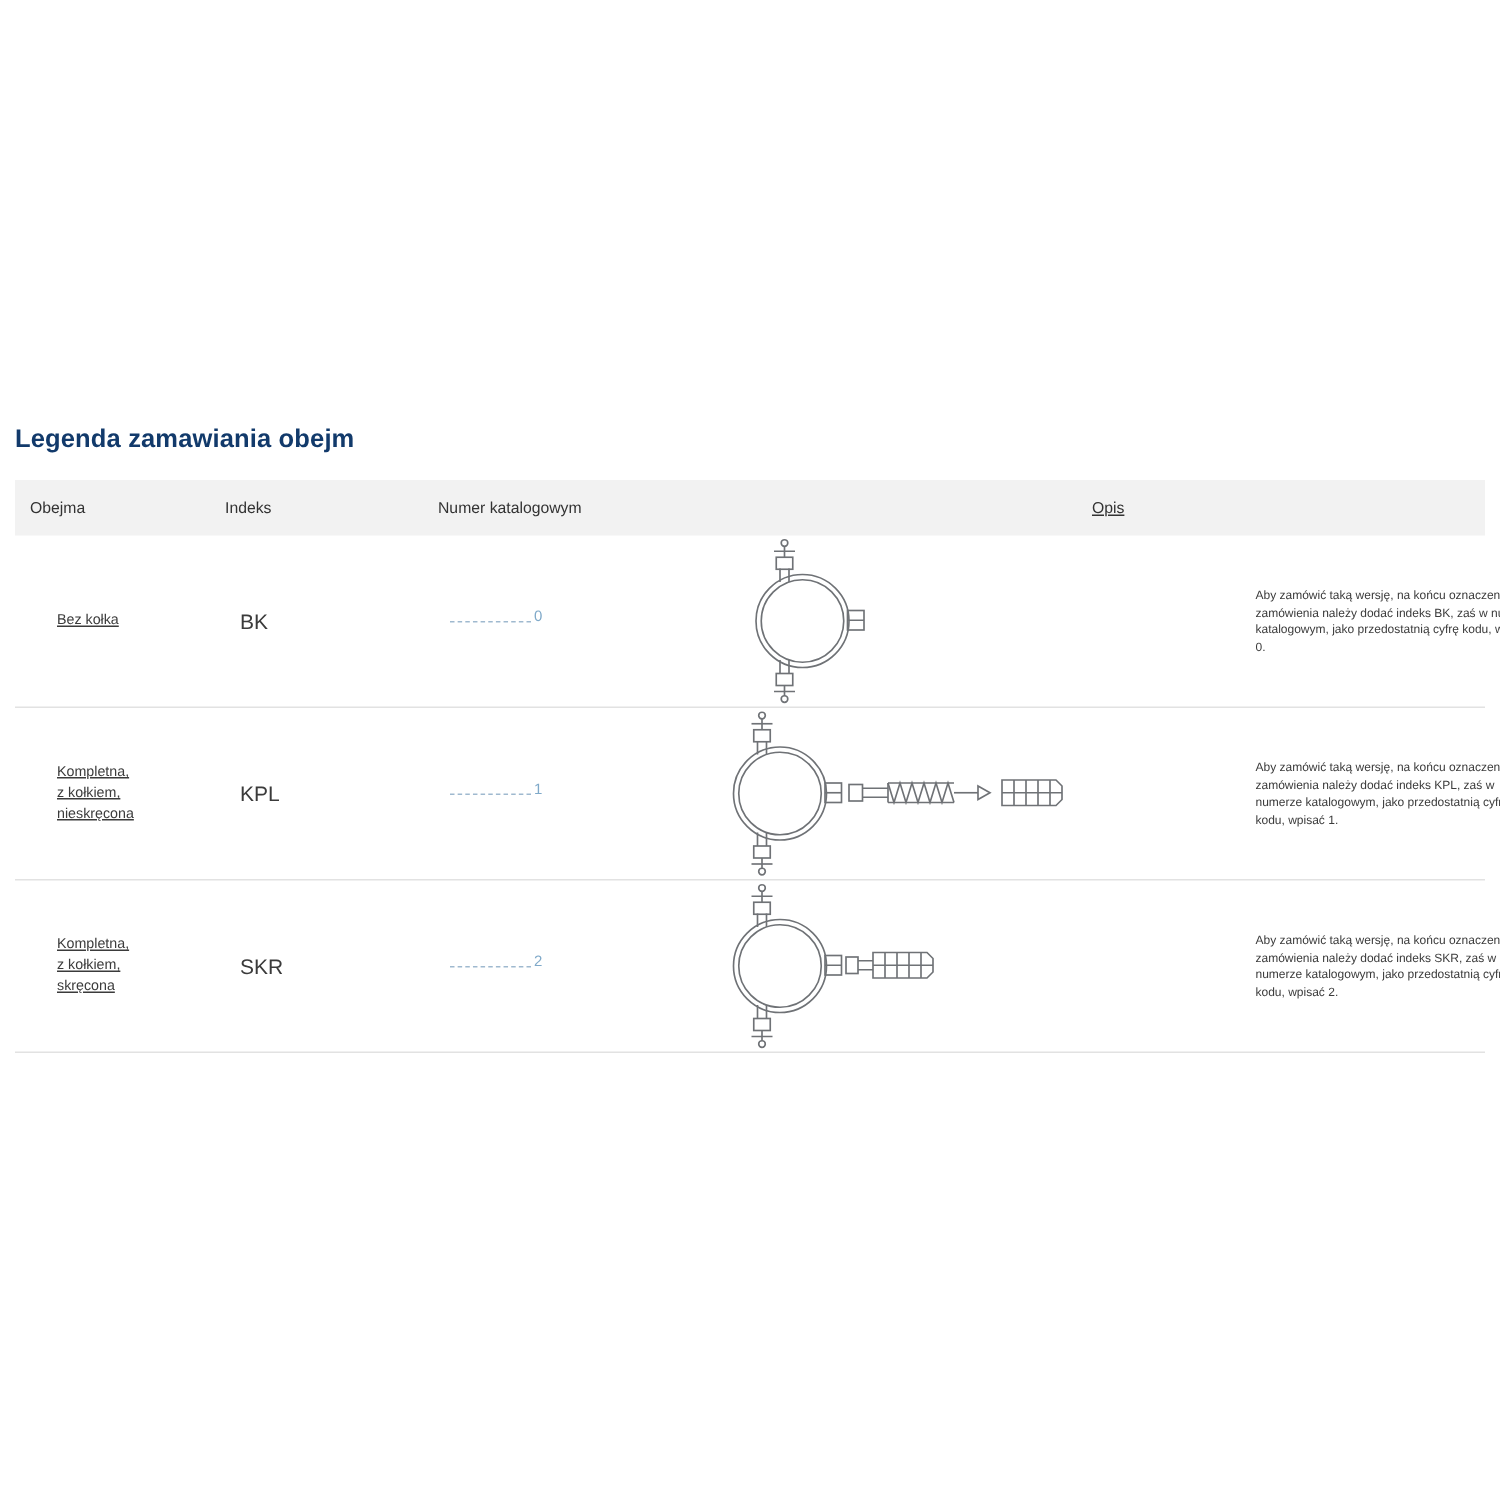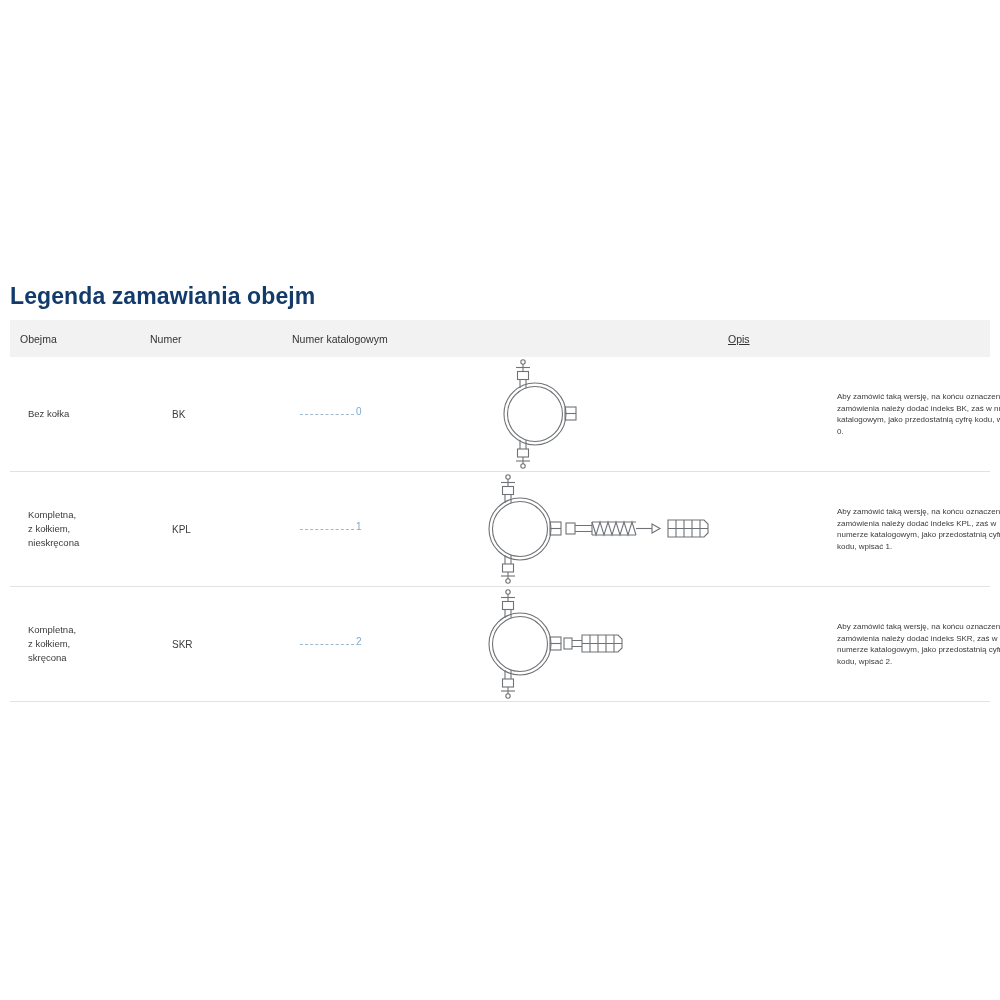--- a/index.html
+++ b/index.html
@@ -21,21 +21,21 @@
     left: 0;
     top: 0;
     width: 1000px;
     height: 1000px;
   }
 
   .title {
     position: absolute;
     left: 10px;
     top: 283px;
-    font-size: 23px;
+    font-size: 17px;
     font-weight: bold;
     color: #123a6b;
     letter-spacing: 0.1px;
   }
 
   .table {
     position: absolute;
     left: 10px;
     top: 320px;
     width: 980px;
@@ -59,34 +59,35 @@
 
   .row {
     position: relative;
     height: 114px;
     border-bottom: 1px solid #e2e2e2;
   }
   .row:last-child { border-bottom: 1px solid #e2e2e2; }
 
   .cell-name {
     position: absolute;
-    left: 18px;
+    left: 28px;
     top: 50%;
     transform: translateY(-50%);
     width: 120px;
     font-size: 9.5px;
     line-height: 14px;
     color: #3b3b3b;
+    text-decoration: underline;
   }
   .cell-index {
     position: absolute;
-    left: 162px;
-    top: 50%;
-    transform: translateY(-50%);
-    font-size: 10px;
+    left: 150px;
+    top: 50%;
+    transform: translateY(-50%);
+    font-size: 14px;
     color: #3b3b3b;
   }
   .cell-code {
     position: absolute;
     left: 290px;
     top: 50%;
     transform: translateY(-50%);
     width: 120px;
     height: 16px;
   }
@@ -128,21 +129,21 @@
 <body>
 
 <div class="page">
 
   <div class="title">Legenda zamawiania obejm</div>
 
   <div class="table">
 
     <div class="thead">
       <div class="th th-obejma">Obejma</div>
-      <div class="th th-indeks">Numer</div>
+      <div class="th th-indeks">Indeks</div>
       <div class="th th-numer">Numer katalogowym</div>
       <div class="th th-opis">Opis</div>
     </div>
 
     <div class="row">
       <div class="cell-name" style="white-space:pre-line">Bez kołka</div>
       <div class="cell-index">BK</div>
       <div class="cell-code">
         <div class="code-dashes"></div>
         <div class="code-digit">0</div>

